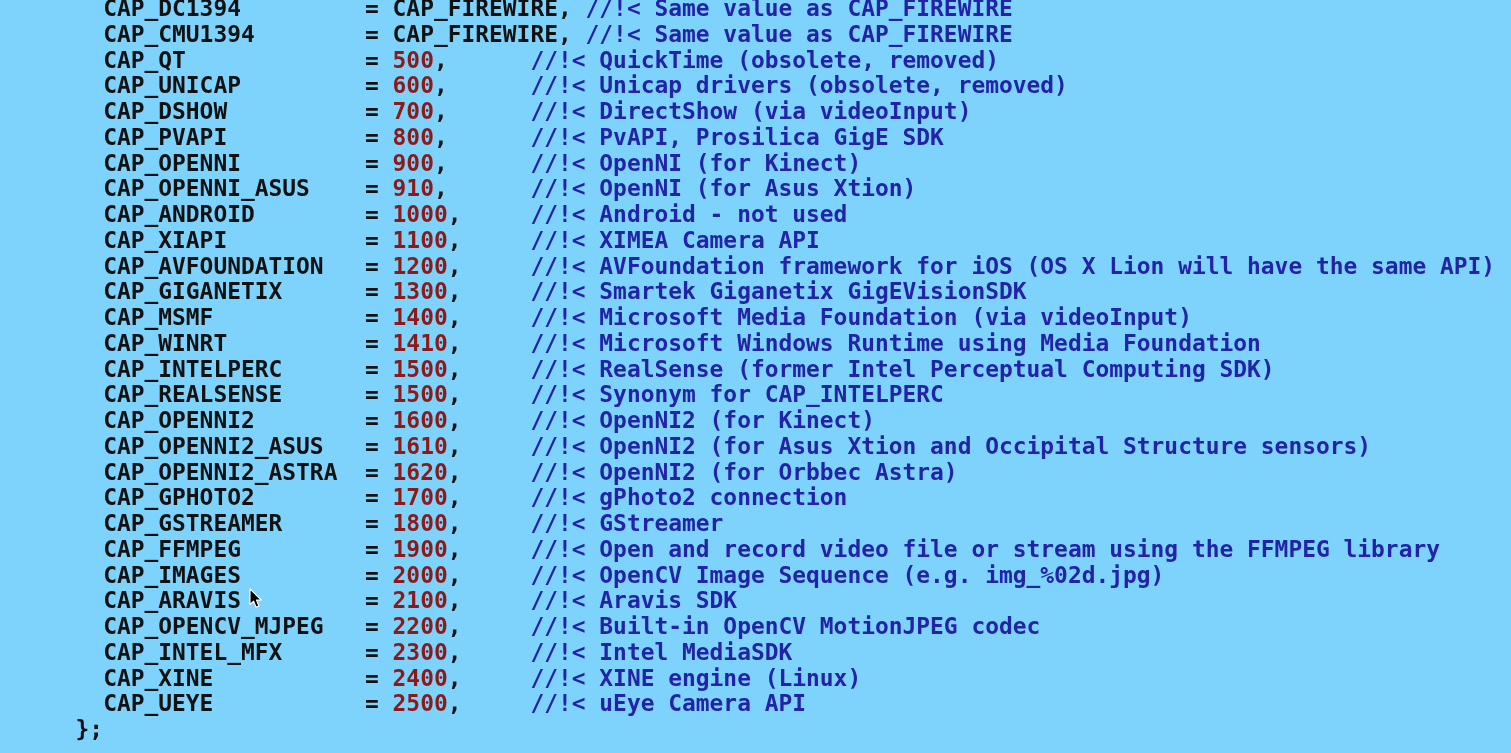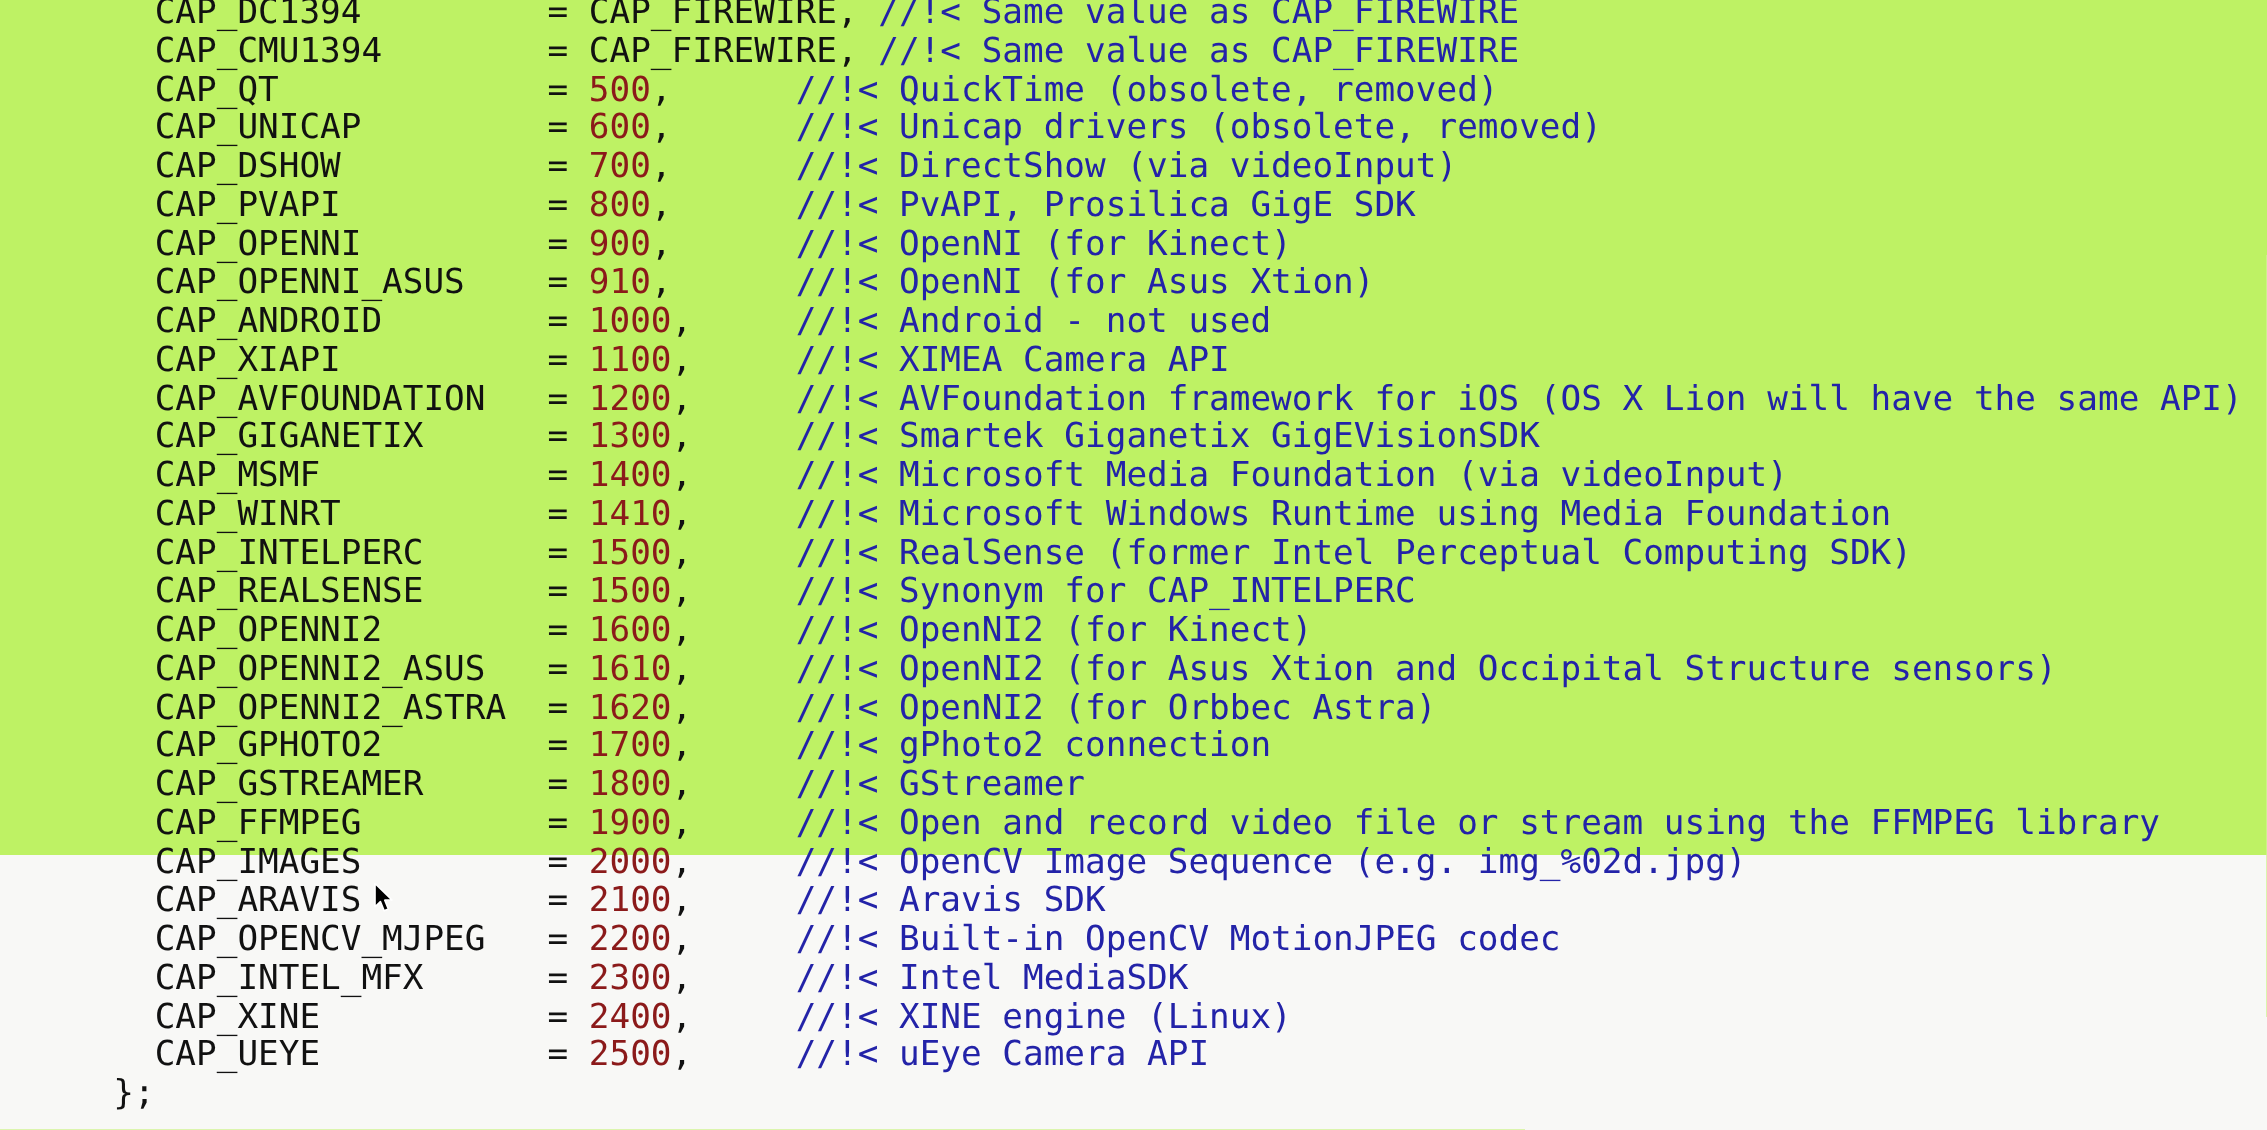--- a/index.html
+++ b/index.html
@@ -11,22 +11,23 @@
     width: 1511px;
     height: 753px;
     background: #f8f8f6;
     overflow: hidden;
     font-family: "DejaVu Sans Mono", "Liberation Mono", monospace;
   }
 
   #code-viewer {
     position: relative;
     width: 1511px;
-    height: 570px;
-    background: #bef264;
+    height: 753px;
+    background: #7dd3fc;
+    font-weight: bold;
   }
 
   
   #code-listing {
     position: absolute;
     left: 0;
     top: -4px;
     width: 1511px;
     font-size: 22.9px;
     line-height: 25.75px;

